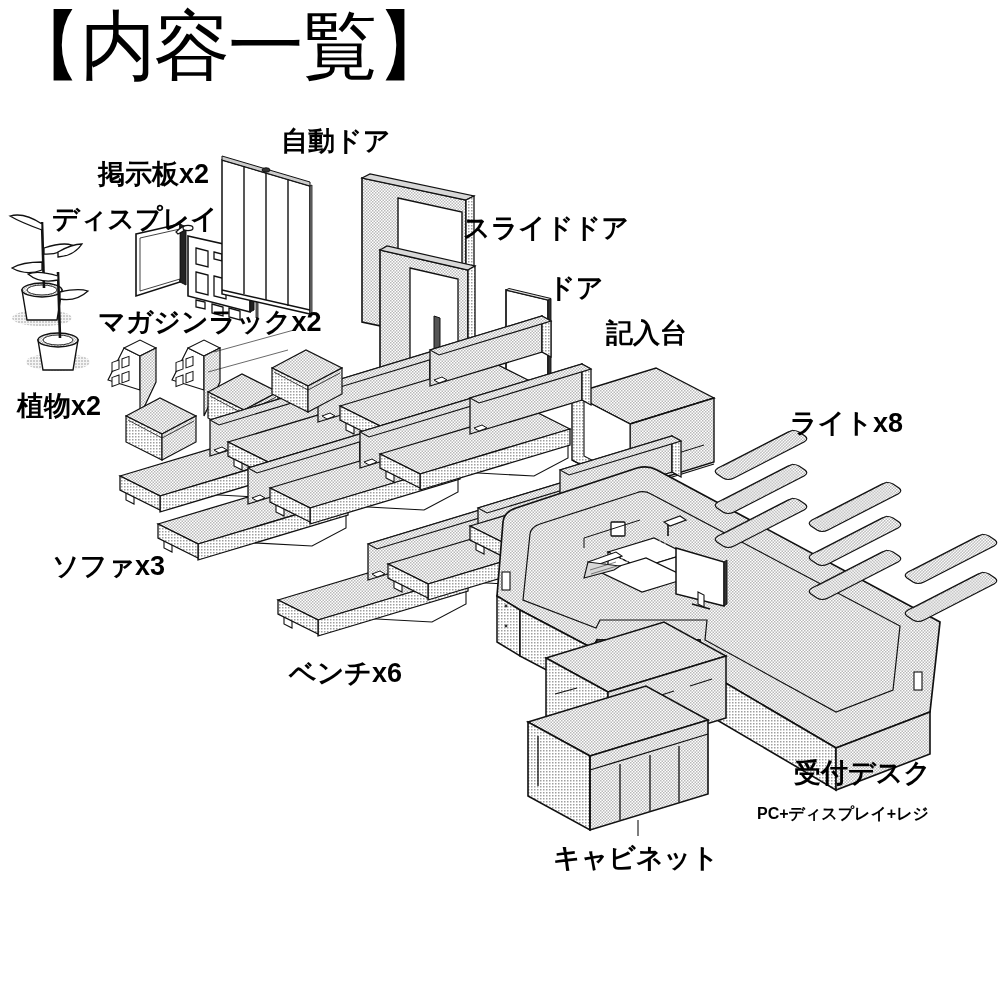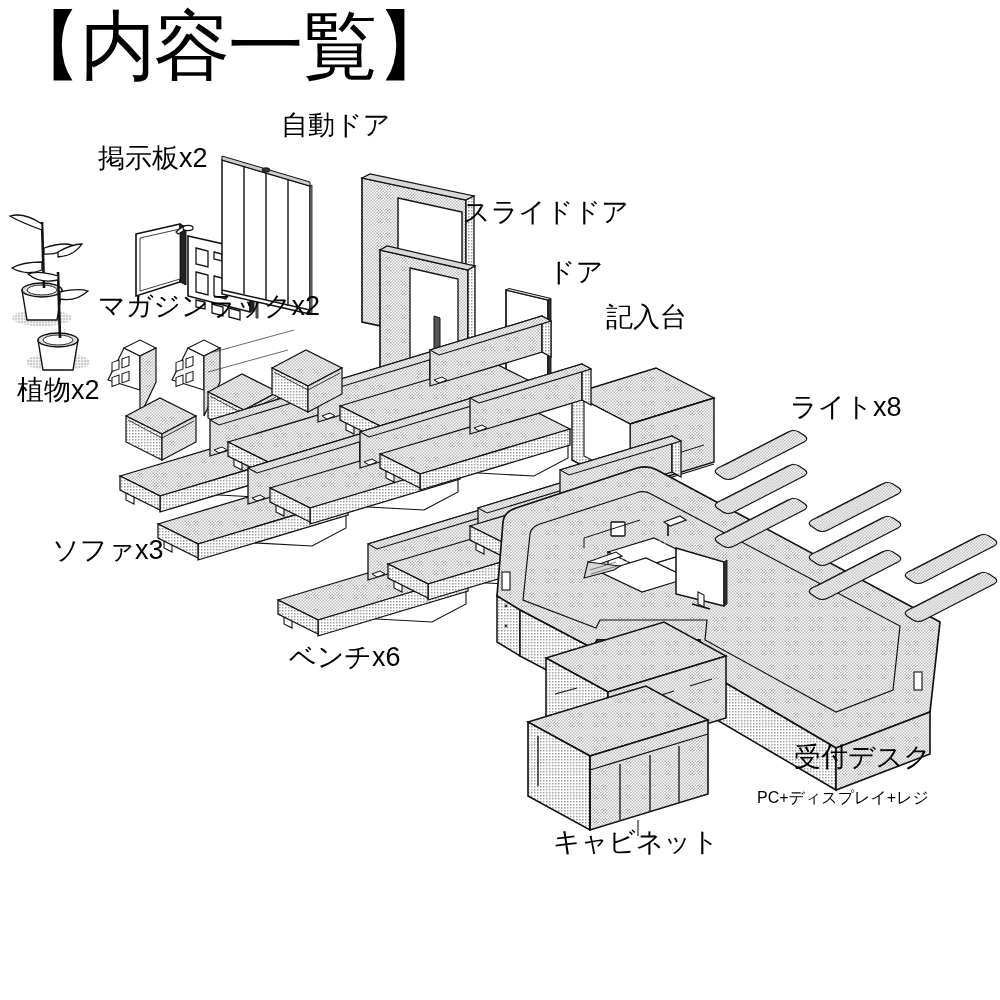--- a/index.html
+++ b/index.html
@@ -11,21 +11,21 @@
   #stage{position:absolute;left:0;top:0;width:1000px;height:1000px;}
 
   .title{
     position:absolute;left:6px;top:8px;
     font-size:76px;line-height:1;font-weight:400;
     letter-spacing:-2px;white-space:nowrap;
   }
 
   .lbl{
     position:absolute;white-space:nowrap;
-    font-size:27px;line-height:1;font-weight:400;
+    font-size:27px;line-height:1;font-weight:700;margin-top:16px;
   }
   .lbl.sub{font-size:16px;}
 
   svg.art{position:absolute;left:0;top:0;width:1000px;height:1000px;pointer-events:none;}
 </style>
 </head>
 <body>
 
 <div id="stage">
 
@@ -336,20 +336,21 @@
       </g>
     </g>
 
     <g opacity=".9">
       <path d="M638,820 l0,16" stroke="#111" stroke-width="1.2" fill="none"></path>
     </g>
   </svg>
 
   <div class="lbl" style="left:98px;top:145px">掲示板x2</div>
   <div class="lbl" style="left:281px;top:112px">自動ドア</div>
+  <div class="lbl" style="left:52px;top:190px">ディスプレイ</div>
   <div class="lbl" style="left:463px;top:199px">スライドドア</div>
   <div class="lbl" style="left:98px;top:293px">マガジンラックx2</div>
   <div class="lbl" style="left:548px;top:259px">ドア</div>
   <div class="lbl" style="left:606px;top:304px">記入台</div>
   <div class="lbl" style="left:17px;top:377px">植物x2</div>
   <div class="lbl" style="left:790px;top:394px">ライトx8</div>
   <div class="lbl" style="left:52px;top:537px">ソファx3</div>
   <div class="lbl" style="left:289px;top:644px">ベンチx6</div>
   <div class="lbl" style="left:794px;top:744px">受付デスク</div>
   <div class="lbl sub" style="left:757px;top:790px">PC+ディスプレイ+レジ</div>

